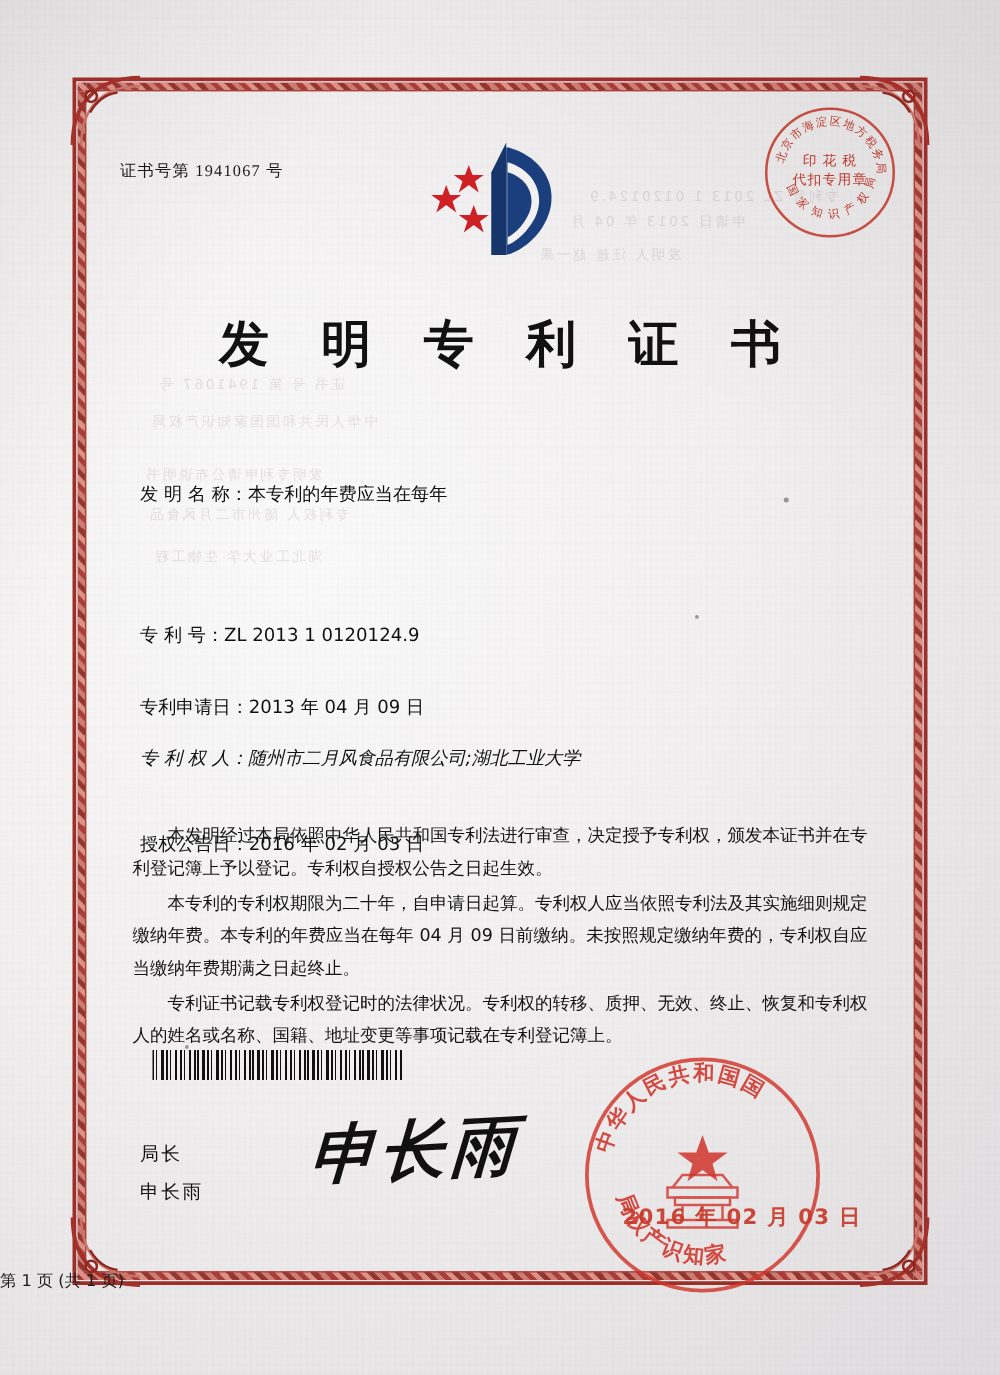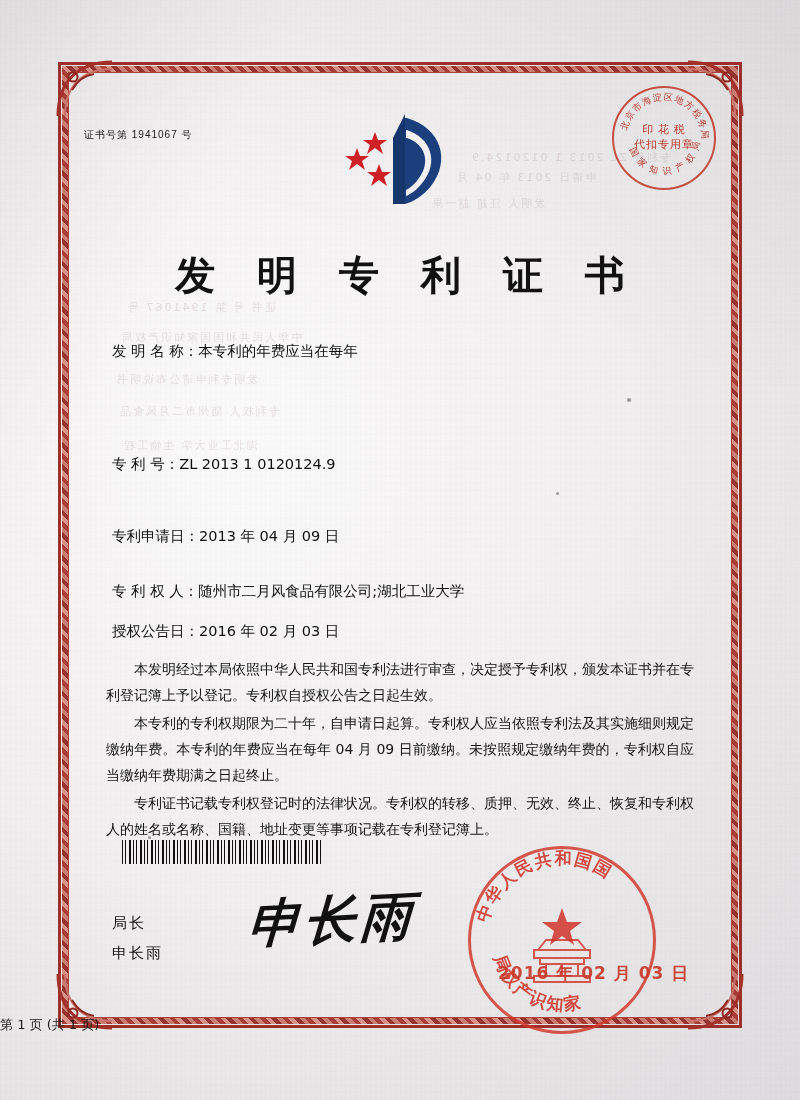--- a/index.html
+++ b/index.html
@@ -87,24 +87,24 @@
     pointer-events: none;
   }
   #c-tl { left: 56px;  top: 60px;  }
   #c-tr { left: 686px; top: 60px;  transform: scaleX(-1); }
   #c-bl { left: 56px;  top: 972px; transform: scaleY(-1); }
   #c-br { left: 686px; top: 972px; transform: scale(-1,-1); }
 
   
   #cert-no {
     position: absolute;
-    left: 84px;
+    left: 96px;
     top: 128px;
-    font-family: Liberation Sans, sans-serif;
-    font-size: 10px;
+    font-family: Liberation Serif, serif;
+    font-size: 13px;
     color: #1a1a1a;
     letter-spacing: 1px;
   }
 
   #logo {
     position: absolute;
     left: 345px;
     top: 108px;
     width: 120px;
     height: 108px;
@@ -161,29 +161,30 @@
     position: absolute;
     left: 112px;
     font-family: "DejaVu Sans", sans-serif;
     font-size: 14.5px;
     color: #141414;
     white-space: nowrap;
   }
   .field .lbl {
     display: inline-block;
     color: #111;
+    margin-top: 44px;
   }
   .field .val {
     color: #111;
   }
   #f-name    { top: 342px; }
   #f-inv     { top: 398px; }
   #f-patno   { top: 455px; }
-  #f-appdate { top: 527px; }
-  #f-owner   { top: 582px; }
+  #f-appdate { top: 512px; }
+  #f-owner   { top: 553px; font-style: italic; }
   #f-grant   { top: 622px; }
 
   
   #body {
     position: absolute;
     left: 106px;
     top: 656px;
     width: 588px;
     font-family: "DejaVu Sans", sans-serif;
     font-size: 14px;

